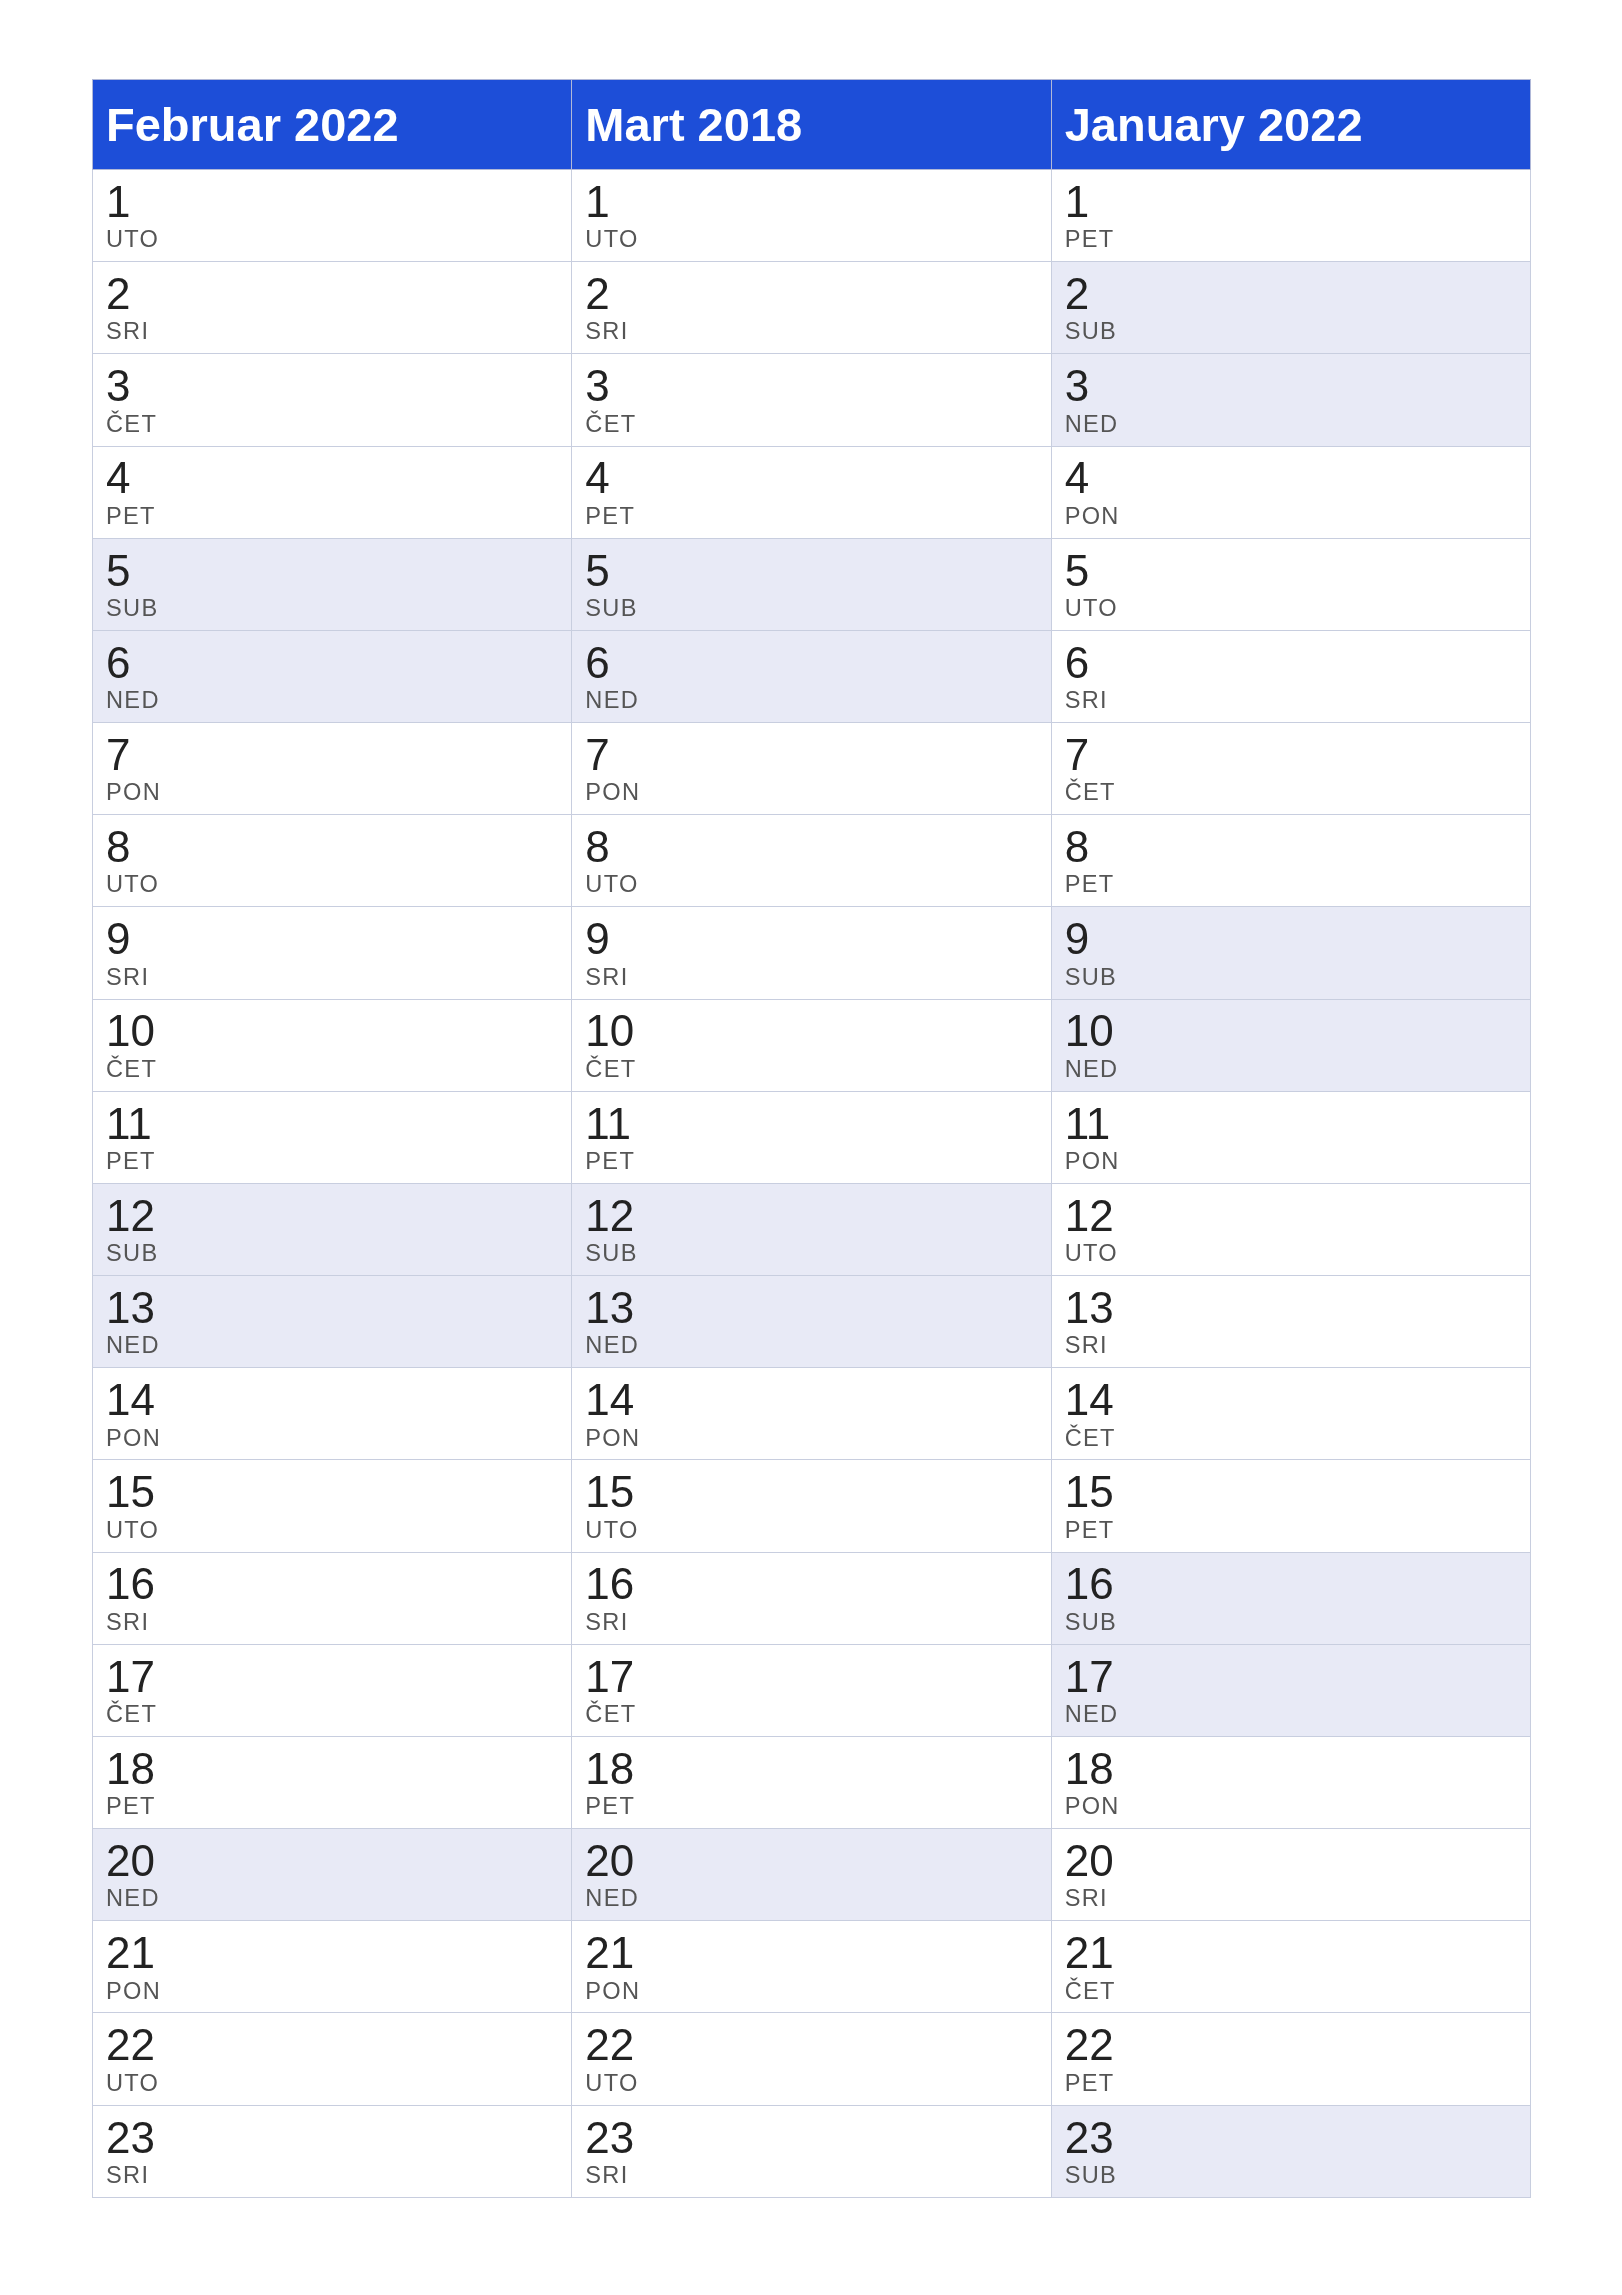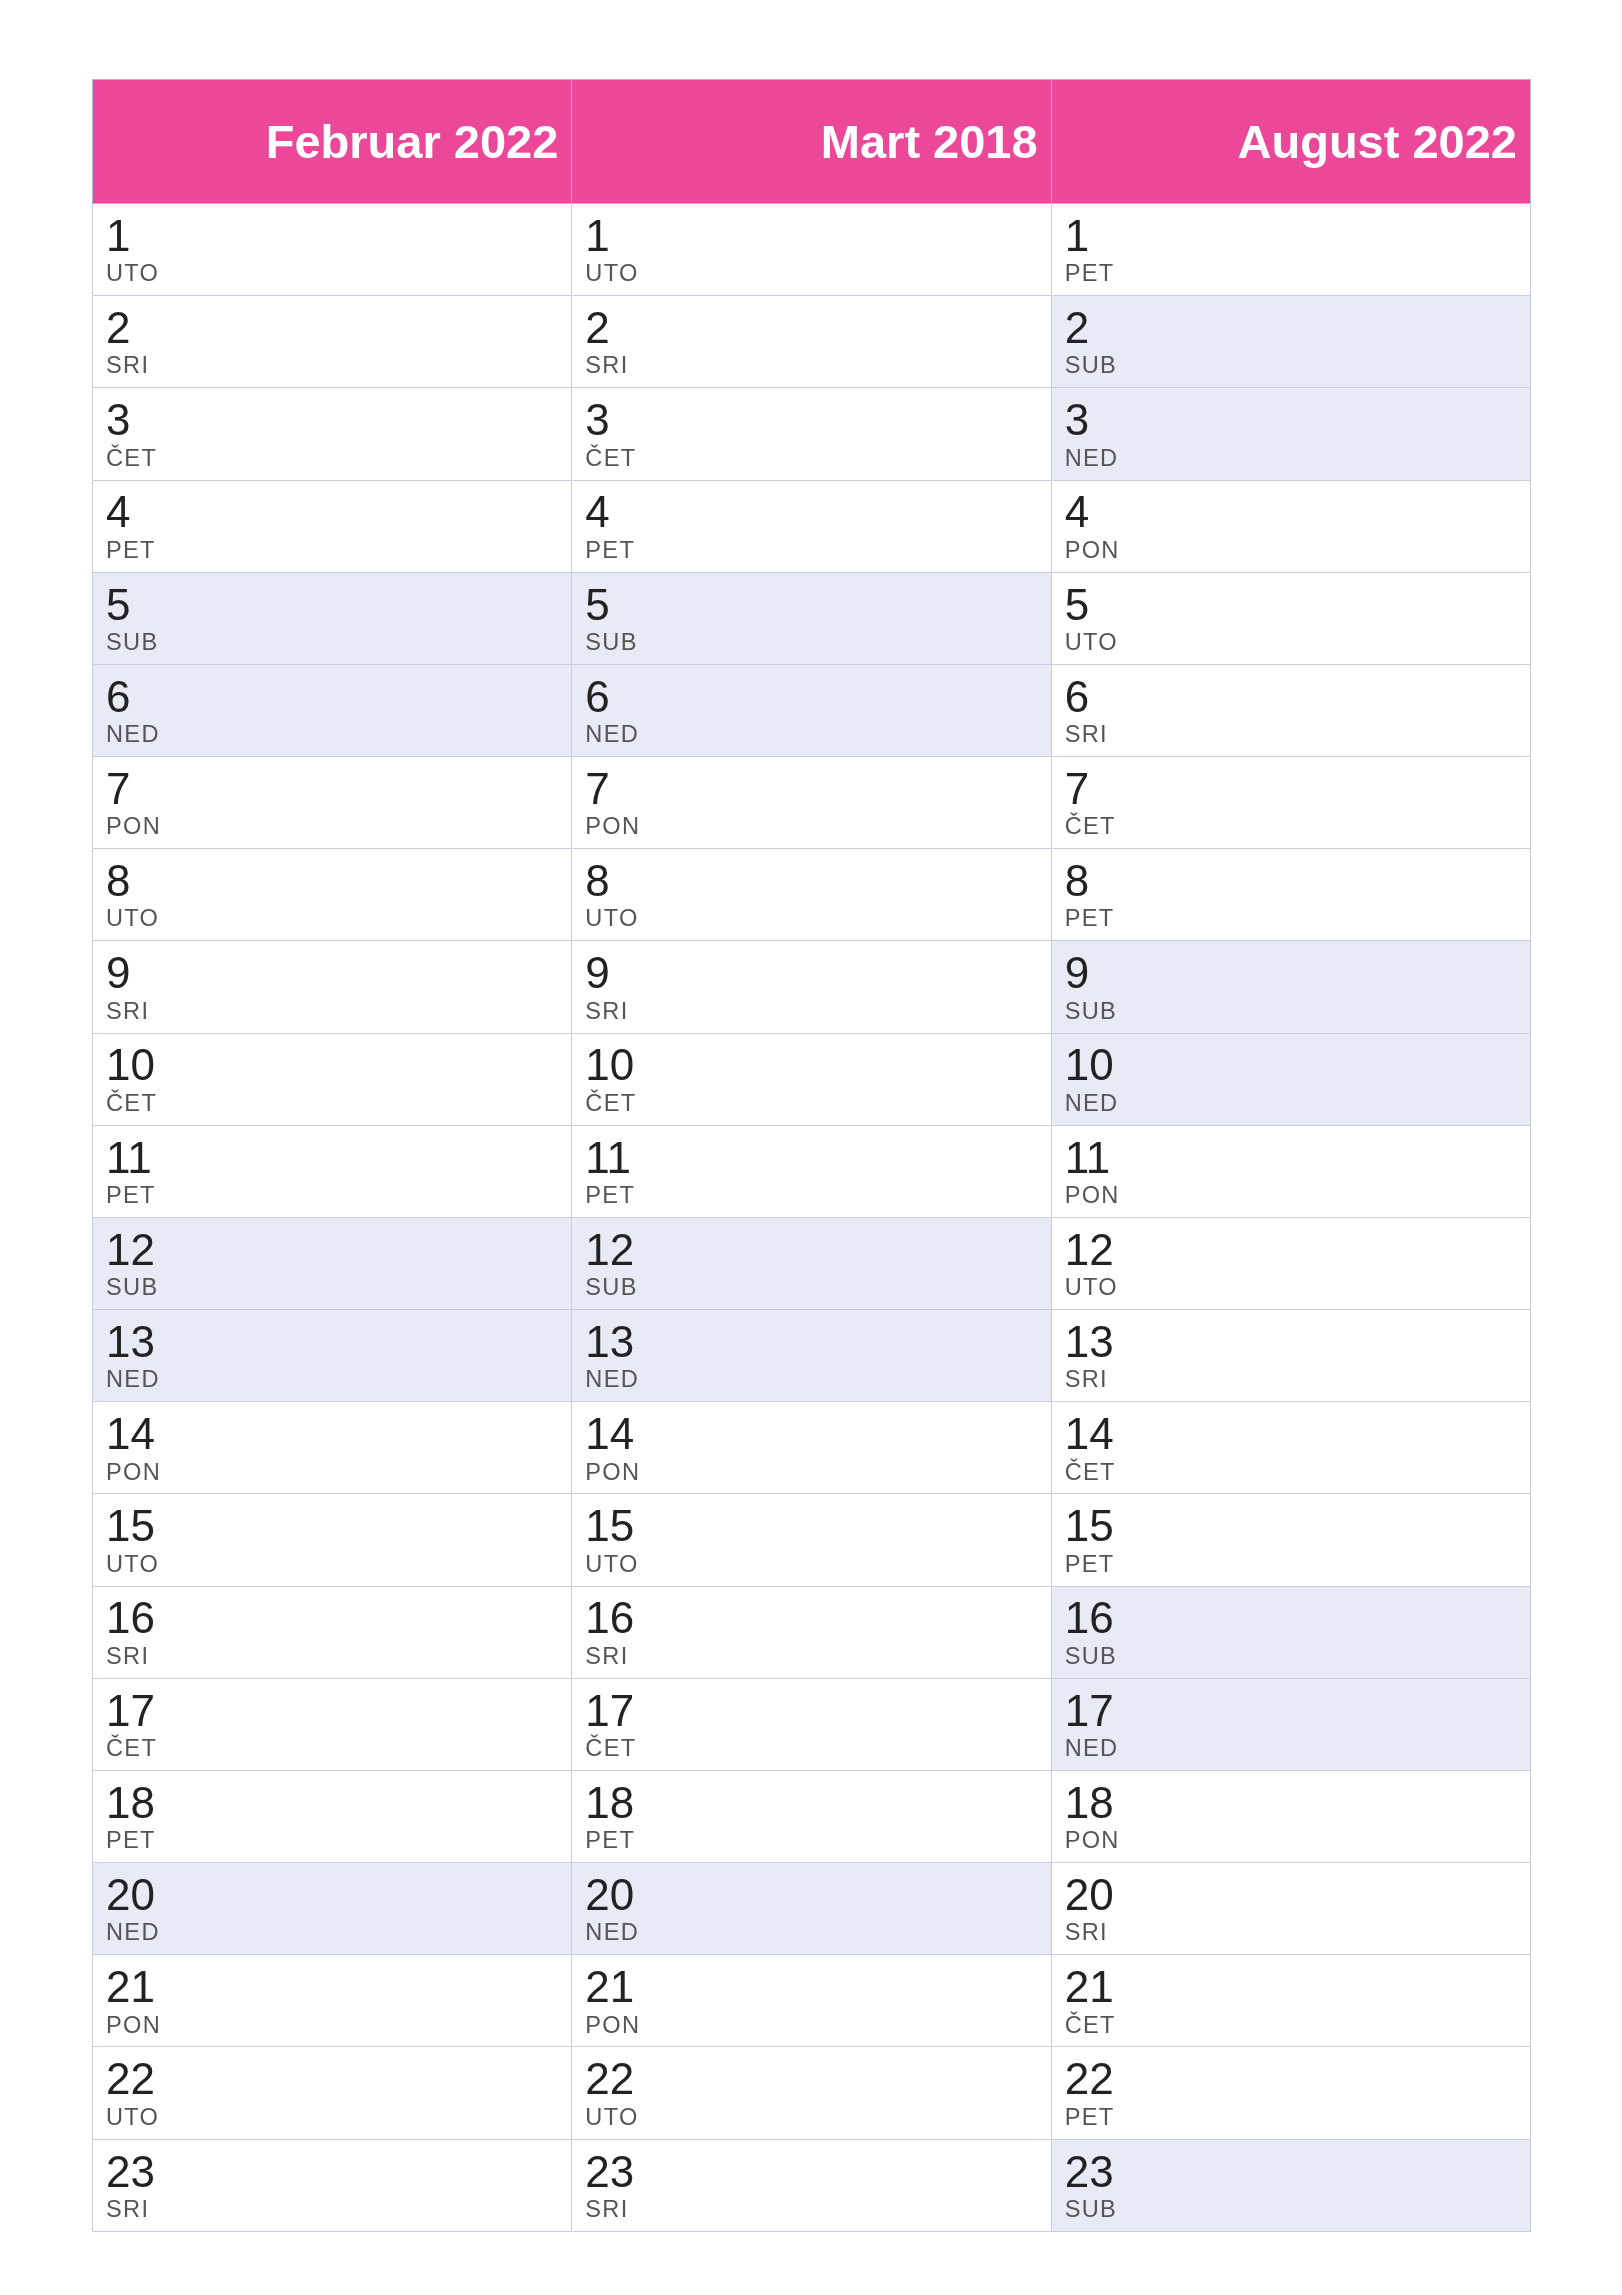--- a/index.html
+++ b/index.html
@@ -19,26 +19,26 @@
       padding: 79px 92px;
       display: flex;
       flex-direction: column;
     }
     .calendar-table {
       width: 100%;
       border-collapse: collapse;
       border: 1.3px solid #b0b8d8;
     }
     .calendar-table th {
-      background: #ec4899;
+      background: #1d4ed8;
       color: #fff;
       font-size: 47px;
       font-weight: bold;
-      text-align: right;
-      padding: 34px 13px;
+      text-align: left;
+      padding: 17px 13px;
       border: 1.3px solid #b0b8d8;
     }
     .calendar-table td {
       border: 0.7px solid #c8cedf;
       vertical-align: top;
       padding: 7.9px 13px;
       width: 33.33%;
     }
     .day-number {
       font-size: 44px;
@@ -62,21 +62,21 @@
   </style>
 </head>
 <body>
 
 <div class="page">
   <table class="calendar-table">
     <thead>
       <tr>
         <th>Februar 2022</th>
         <th>Mart 2018</th>
-        <th>August 2022</th>
+        <th>January 2022</th>
       </tr>
     </thead>
     <tbody id="calendar-body">
     <tr>
           <td class="row-normal">
             <div class="day-number">1</div>
             <div class="day-name">UTO</div>
           </td>
           <td class="row-normal">
             <div class="day-number">1</div>

